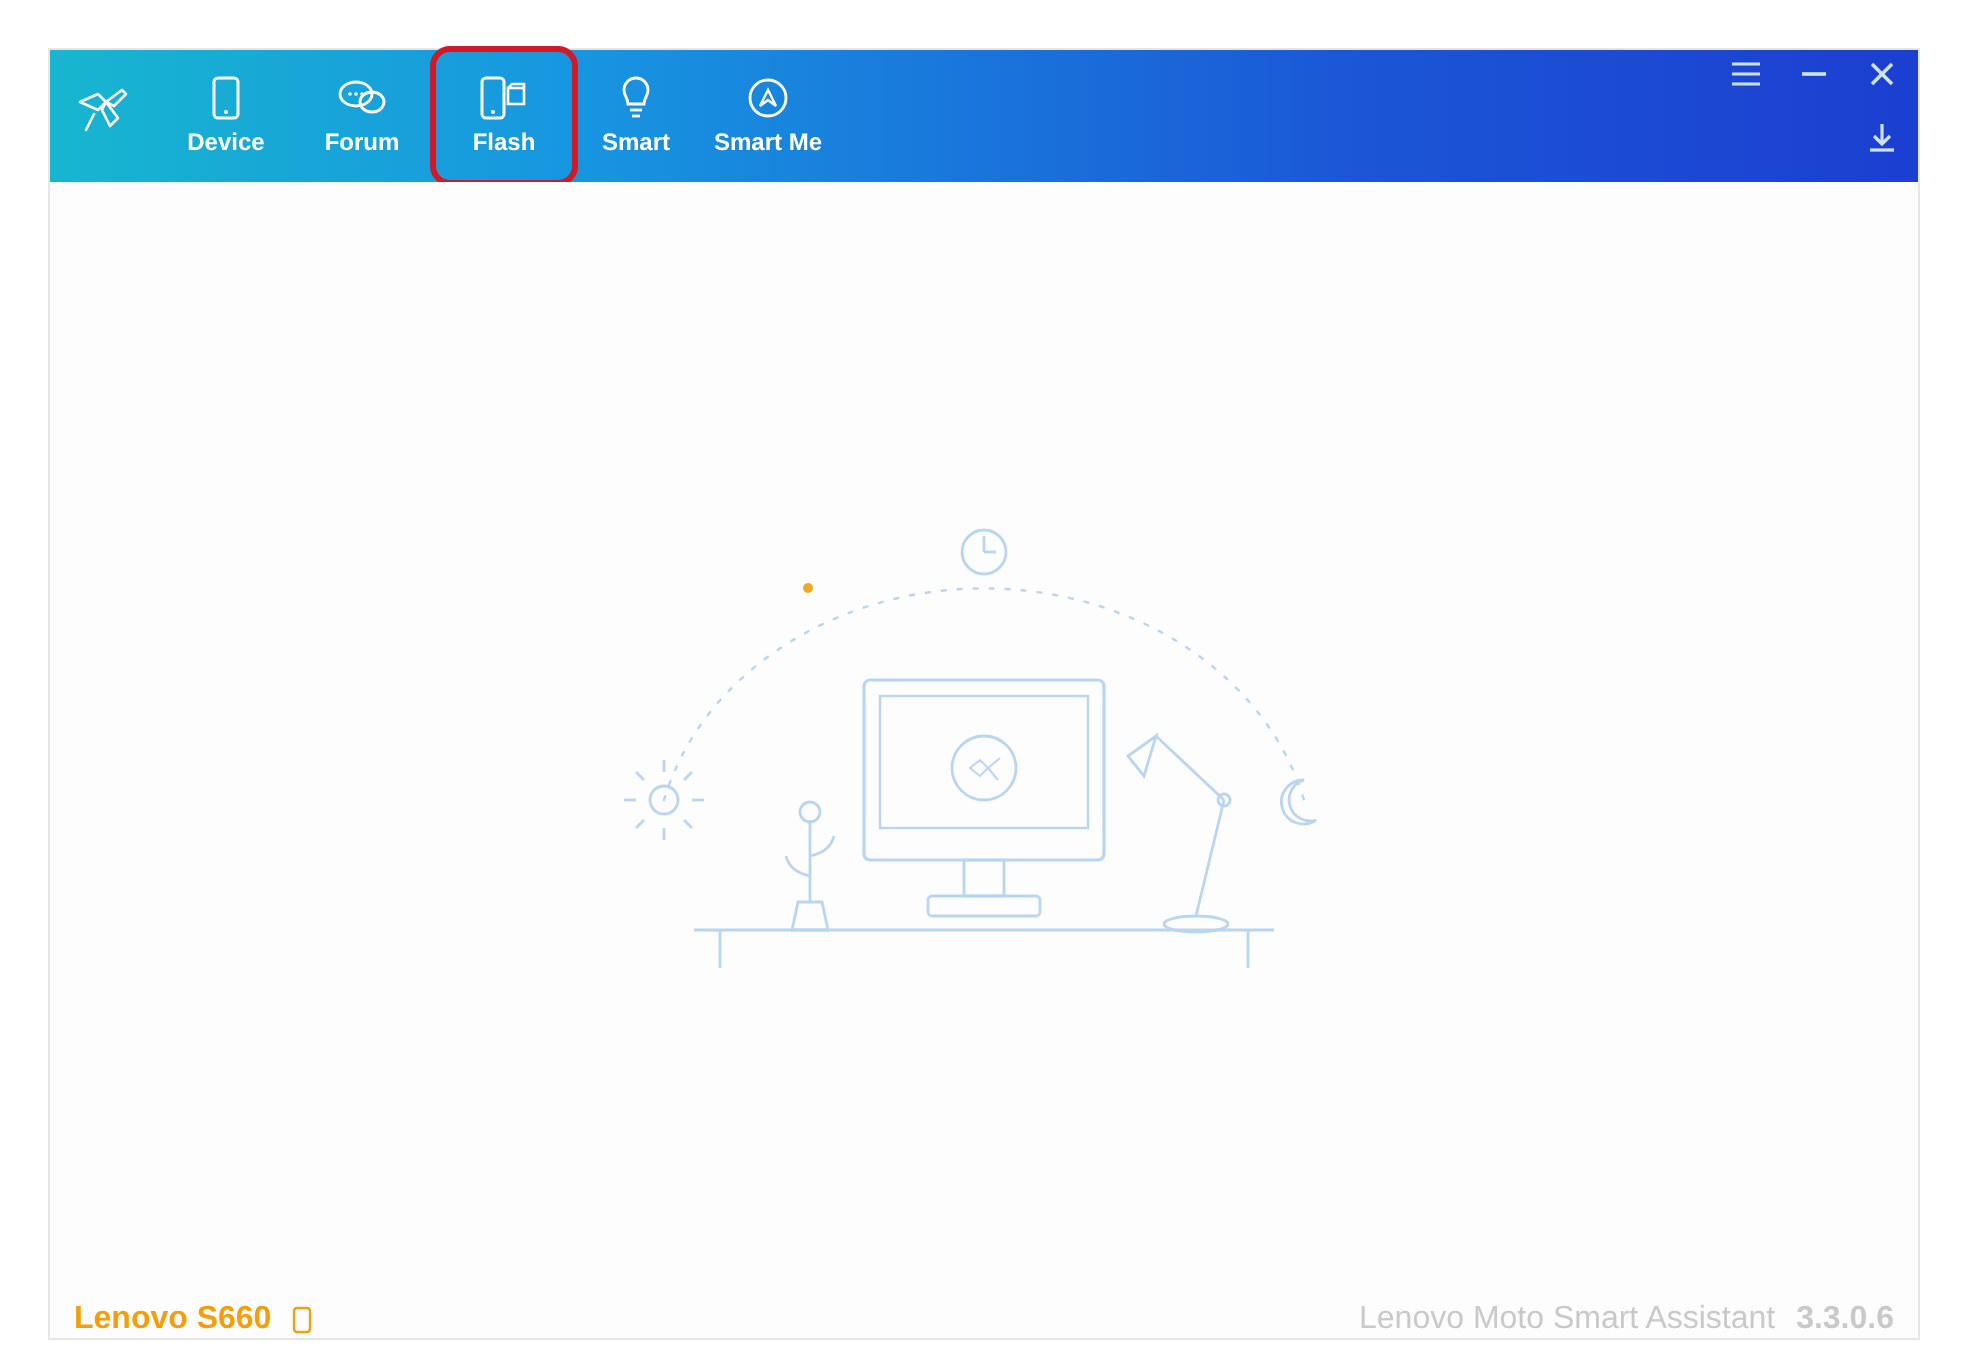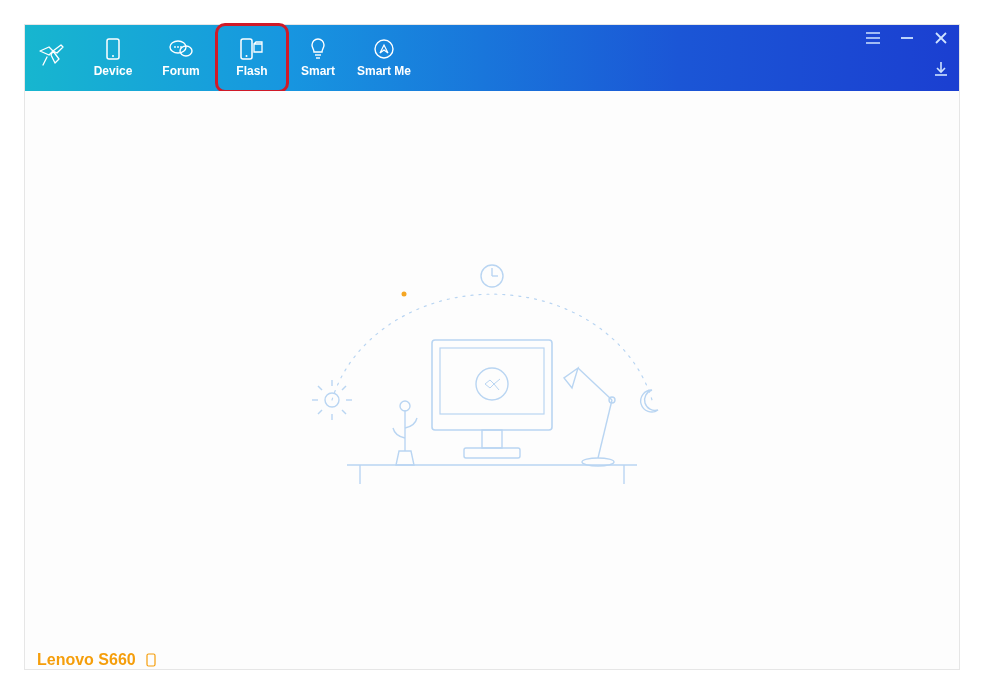--- a/index.html
+++ b/index.html
@@ -205,15 +205,19 @@
       </div>
     </div>
 
     <div class="footer">
       <span>Lenovo S660</span>
       <span class="device-ind">
         <svg width="10" height="14" viewBox="0 0 10 14">
             <rect x="1" y="1" width="8" height="12" rx="1.5" fill="none" stroke="#f59e0b" stroke-width="1.2"></rect>
           </svg>
       </span>
+      <span class="right">
+        <span>Lenovo Moto Smart Assistant</span>
+        <span class="version">3.3.0.6</span>
+      </span>
     </div>
   </div>
 </div>
 
 </body></html>

